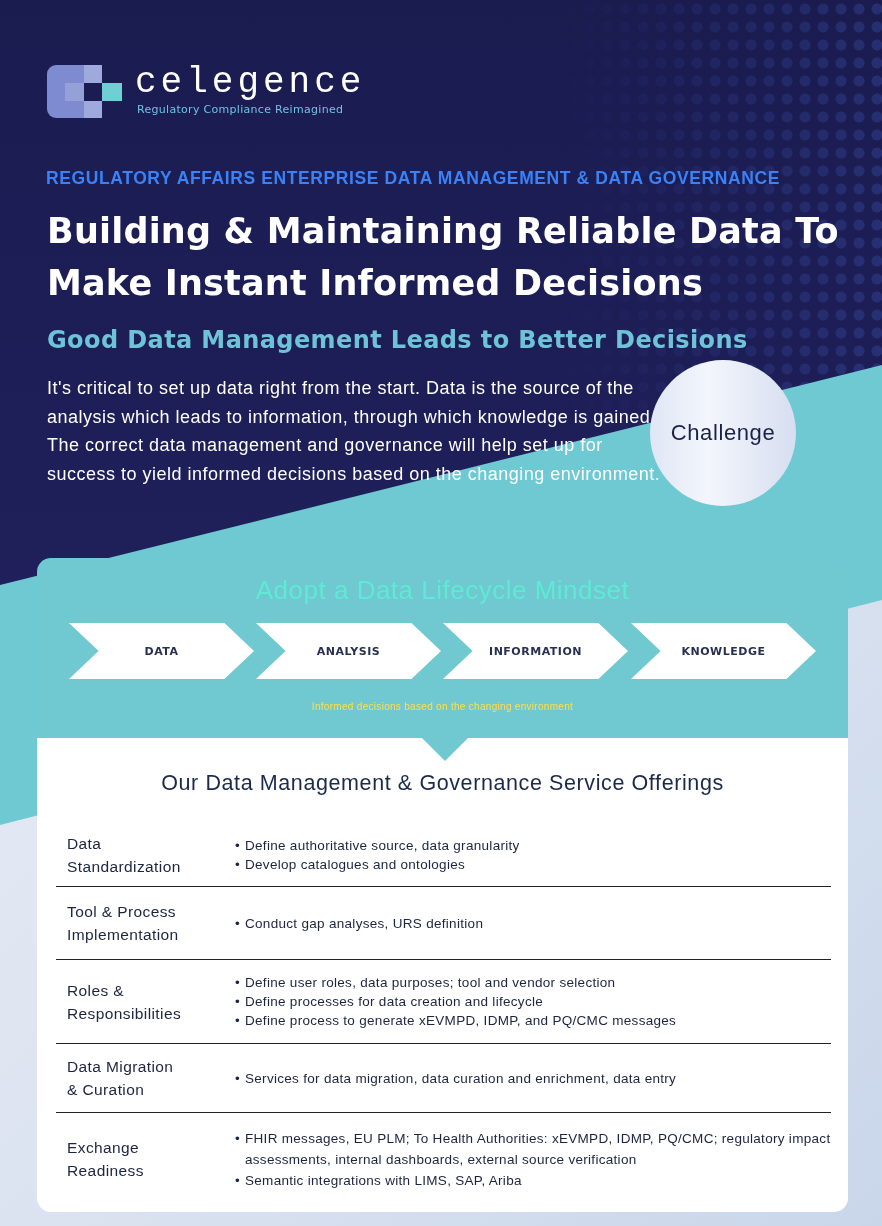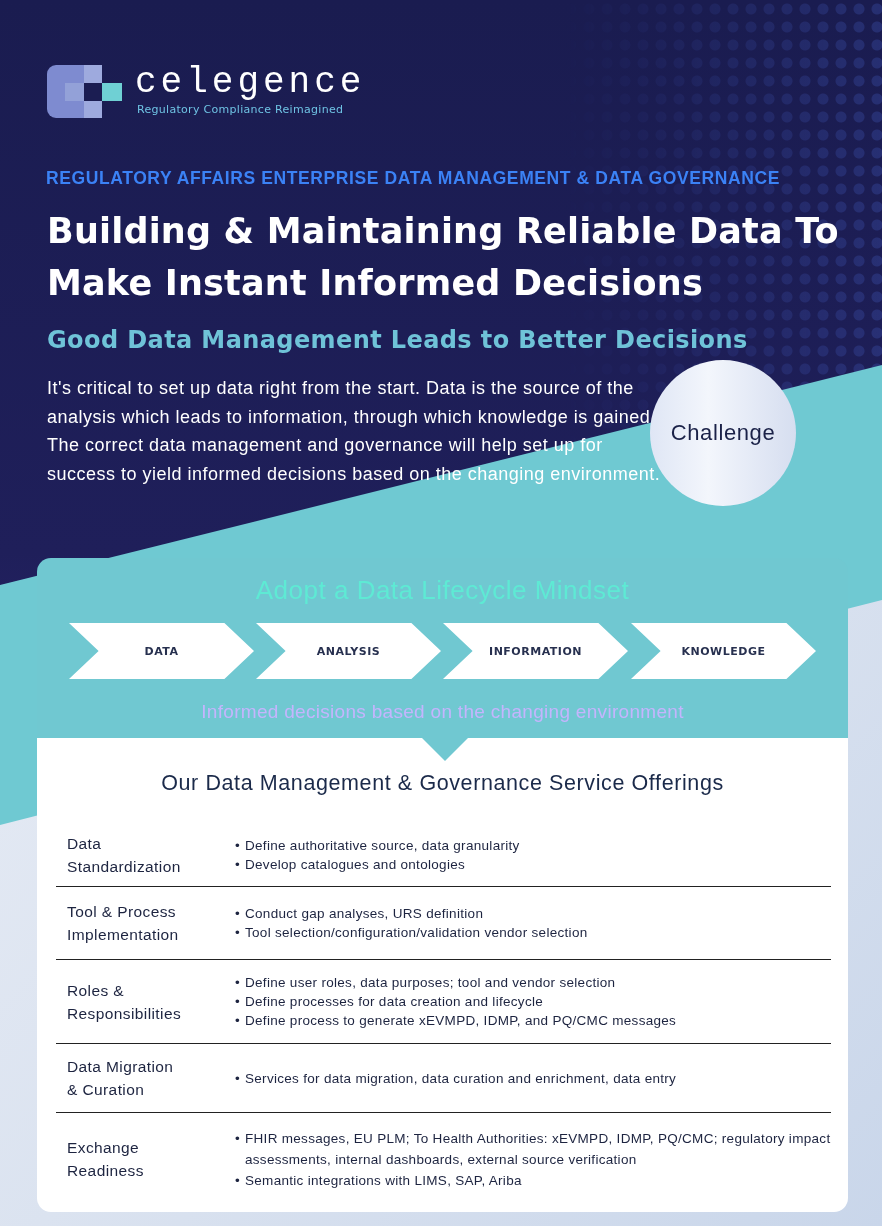--- a/index.html
+++ b/index.html
@@ -62,21 +62,21 @@
   .card-bottom { position: absolute; left: 0; top: 180px; width: 811px; height: 474px; background: #ffffff; border-radius: 0 0 14px 14px; }
   .pointer { position: absolute; left: 384px; top: 179px; width: 0; height: 0; border-left: 24px solid transparent; border-right: 24px solid transparent; border-top: 24px solid #70c8d1; }
   .lifecycle-title { position: absolute; left: 0; top: 17px; width: 811px; text-align: center; color: #5eead4; font-size: 26px; font-family: "Liberation Sans", sans-serif; letter-spacing: 0.5px; }
   .chevrons { position: absolute; left: 32px; top: 65px; height: 56px; width: 750px; }
   .chev {
     position: absolute; top: 0; width: 185px; height: 56px; background: #ffffff;
     clip-path: polygon(0 0, 84% 0, 100% 50%, 84% 100%, 0 100%, 16% 50%);
     display: flex; align-items: center; justify-content: center;
     color: #27304f; font-size: 11px; font-weight: bold; letter-spacing: 0.5px; font-family: "DejaVu Sans", sans-serif;
   }
-  .lifecycle-caption { position: absolute; left: 0; top: 143px; width: 811px; text-align: center; color: #c4b5fd; font-size: 19px; font-family: "Liberation Sans", sans-serif; letter-spacing: 0.3px; }
+  .lifecycle-caption { position: absolute; left: 0; top: 143px; width: 811px; text-align: center; color: #fde047; font-size: 10px; font-family: "Liberation Sans", sans-serif; letter-spacing: 0.3px; }
 
   .offer-title { position: absolute; left: 0; top: 213px; width: 811px; text-align: center; color: #1b2a4a; font-size: 21.5px; font-family: "Liberation Sans", sans-serif; letter-spacing: 0.6px; }
   .offer-table { position: absolute; left: 19px; top: 265px; width: 775px; }
   .row { display: flex; align-items: center; border-bottom: 1.5px solid #222; }
   .row:last-child { border-bottom: none; }
   .row-label { width: 179px; padding-left: 11px; color: #1d2440; font-size: 15.5px; line-height: 23px; font-family: "Liberation Sans", sans-serif; letter-spacing: 0.4px; }
   .row-items { flex: 1; color: #1d2440; font-size: 13.5px; line-height: 19px; font-family: Liberation Sans, sans-serif; letter-spacing: 0.3px; }
   .row-items li { list-style: none; position: relative; padding-left: 10px; }
   .row-items li::before { content: "•"; position: absolute; left: 0; top: 0; }
 </style>
@@ -140,21 +140,20 @@
         <li>Develop catalogues and ontologies</li>
       </ul>
     </div>
     <div class="row" style="height:73px">
       <div class="row-label">
         <div>Tool &amp; Process</div>
         <div>Implementation</div>
       </div>
       <ul class="row-items">
         <li>Conduct gap analyses, URS definition</li>
-        <li>Tool selection/configuration/validation vendor selection</li>
       </ul>
     </div>
     <div class="row" style="height:84px">
       <div class="row-label">
         <div>Roles &amp;</div>
         <div>Responsibilities</div>
       </div>
       <ul class="row-items">
         <li>Define user roles, data purposes; tool and vendor selection</li>
         <li>Define processes for data creation and lifecycle</li>

